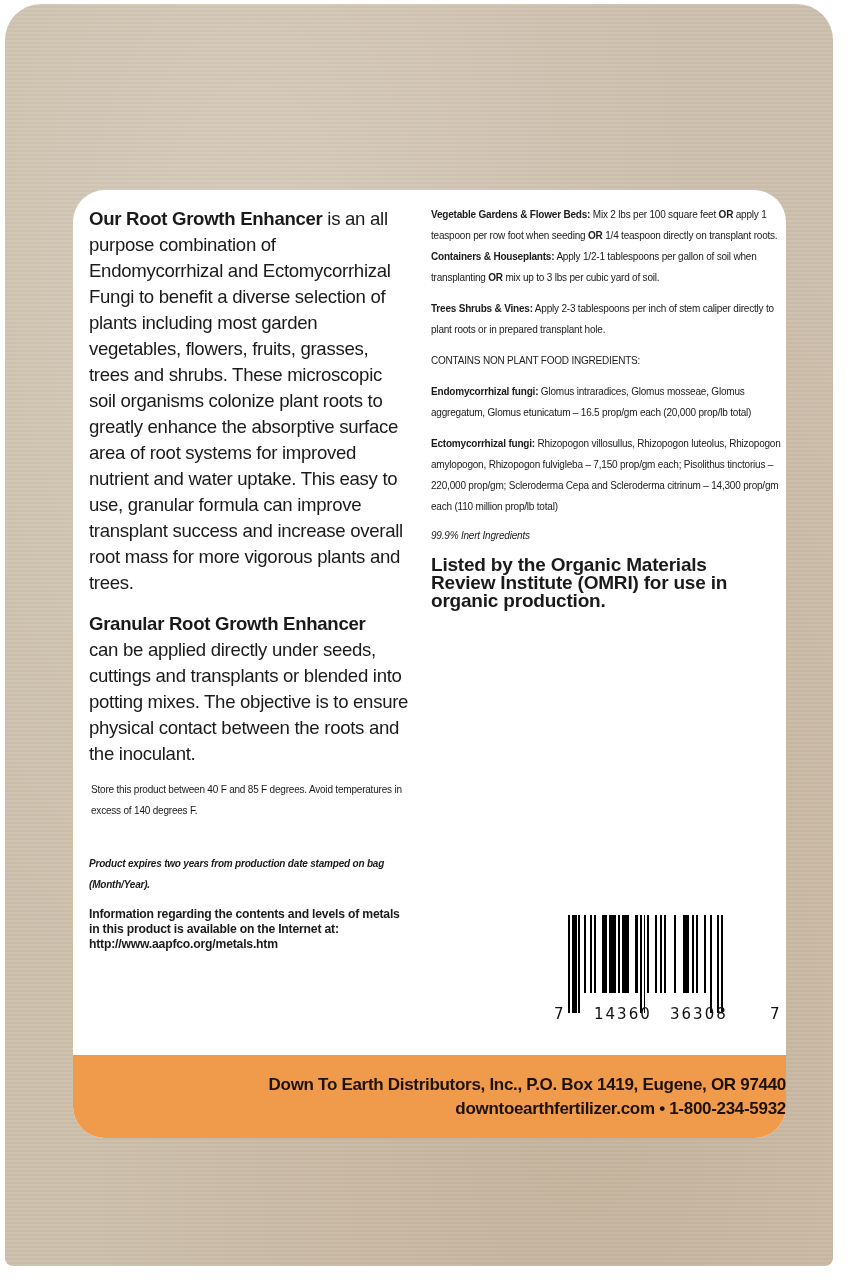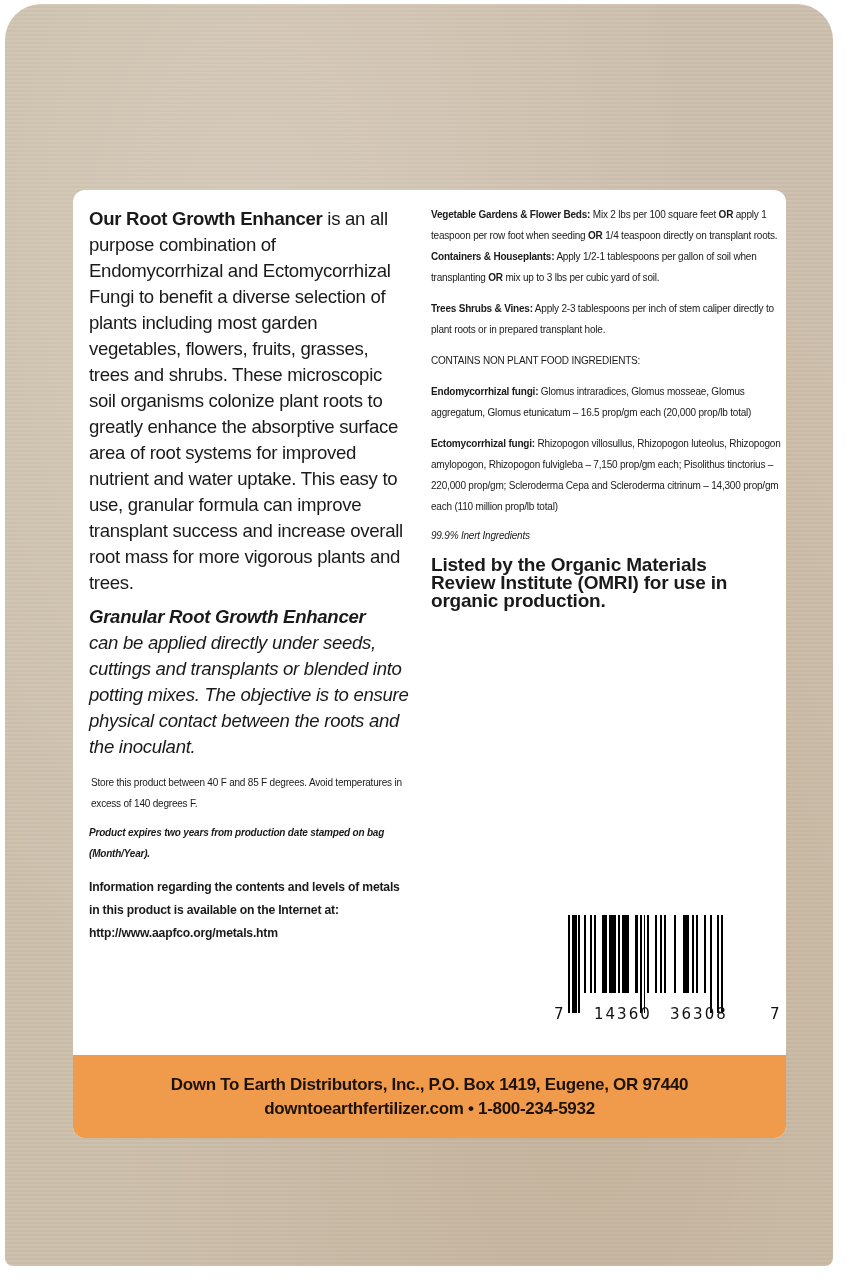--- a/index.html
+++ b/index.html
@@ -11,58 +11,58 @@
       position: absolute; left: 5px; top: 4px; width: 828px; height: 1262px;
       background: #cdbfac;
       background-image:
         radial-gradient(ellipse at 30% 20%, rgba(255,255,255,0.18), rgba(255,255,255,0) 55%),
         radial-gradient(ellipse at 70% 85%, rgba(160,130,90,0.18), rgba(160,130,90,0) 60%),
         repeating-linear-gradient(0deg, rgba(255,255,255,0.04) 0 2px, rgba(0,0,0,0.02) 2px 4px);
       border-radius: 36px 36px 8px 8px;
     }
     .label {
       position: absolute; left: 73px; top: 190px; width: 713px; height: 948px;
-      background: #ffffff; border-radius: 12px; overflow: hidden;
+      background: #ffffff; border-radius: 32px; overflow: hidden;
     }
     .col-left { position: absolute; left: 16px; top: 0; width: 322px; }
     .col-right { position: absolute; left: 358px; top: 0; width: 350px; }
     .p18 { font-size: 18.6px; line-height: 26px; letter-spacing: -0.3px; margin: 0; }
     .p15 { font-size: 10px; line-height: 21px; letter-spacing: -0.2px; margin: 0; }
-    .p12 { font-size: 12.2px; line-height: 23px; margin: 0; font-weight: bold; letter-spacing: -0.2px; }
+    .p12 { font-size: 12.2px; line-height: 15px; margin: 0; font-weight: bold; letter-spacing: -0.2px; }
     b { font-weight: bold; }
     .barcode {
       position: absolute; left: 489px; top: 725px; width: 190px; height: 100px;
     }
     .bars { position: absolute; left: 0; top: 0; width: 190px; height: 100px; display: flex; align-items: flex-start; }
     .bar { background: #000; height: 78px; }
     .bar.long { height: 98px; }
     .gap { height: 78px; }
     .digit { position: absolute; font-size: 15px; font-family: "DejaVu Sans", sans-serif; color: #111; top: 90px; }
     .footer {
       position: absolute; left: 0; top: 865px; width: 713px; height: 83px;
-      background: #f09a4c; text-align: center;
+      background: #f09a4c; text-align: right;
     }
     .footer .line { font-size: 17px; font-weight: bold; letter-spacing: -0.3px; color: #1d1208; line-height: 24px; }
     .footer .line1 { margin-top: 18px; }
   </style>
 </head>
 <body>
 
 <div class="bag"></div>
 
 <div class="label">
 
   <div class="col-left">
     <p class="p18" style="margin-top:16px;"><b>Our Root Growth Enhancer</b><span> is an all purpose combination of Endomycorrhizal and Ectomycorrhizal Fungi to benefit a diverse selection of plants including most garden vegetables, flowers, fruits, grasses, trees and shrubs. These microscopic soil organisms colonize plant roots to greatly enhance the absorptive surface area of root systems for improved nutrient and water uptake. This easy to use, granular formula can improve transplant success and increase overall root mass for more vigorous plants and trees.</span></p>
 
-    <p class="p18" style="margin-top:8px;font-style:italic;"><b style="display:block;">Granular Root Growth Enhancer</b><span>can be applied directly under seeds, cuttings and transplants or blended into potting mixes. The objective is to ensure physical contact between the roots and the inoculant.</span></p>
+    <p class="p18" style="margin-top:15px;"><b style="display:block;">Granular Root Growth Enhancer</b><span>can be applied directly under seeds, cuttings and transplants or blended into potting mixes. The objective is to ensure physical contact between the roots and the inoculant.</span></p>
 
     <p class="p15" style="margin-top:12px; padding-left:2px;">Store this product between 40 F and 85 F degrees. Avoid temperatures in excess of 140 degrees F.</p>
 
-    <p class="p15" style="margin-top:8px; font-weight:bold; font-style:italic;">Product expires two years from production date stamped on bag (Month/Year).</p>
+    <p class="p15" style="margin-top:32px; font-weight:bold; font-style:italic;">Product expires two years from production date stamped on bag (Month/Year).</p>
 
     <p class="p12" style="margin-top:12px;">Information regarding the contents and levels of metals in this product is available on the Internet at: http://www.aapfco.org/metals.htm</p>
   </div>
 
   <div class="col-right">
     <p class="p15" style="margin-top:14px;"><b>Vegetable Gardens &amp; Flower Beds:</b><span> Mix 2 lbs per 100 square feet </span><b>OR</b><span> apply 1 teaspoon per row foot when seeding </span><b>OR</b><span> 1/4 teaspoon directly on transplant roots.</span></p>
 
     <p class="p15" style=""><b>Containers &amp; Houseplants:</b><span> Apply 1/2-1 tablespoons per gallon of soil when transplanting </span><b>OR</b><span> mix up to 3 lbs per cubic yard of soil.</span></p>
 
     <p class="p15" style="margin-top:10px;"><b>Trees Shrubs &amp; Vines:</b><span> Apply 2-3 tablespoons per inch of stem caliper directly to plant roots or in prepared transplant hole.</span></p>

